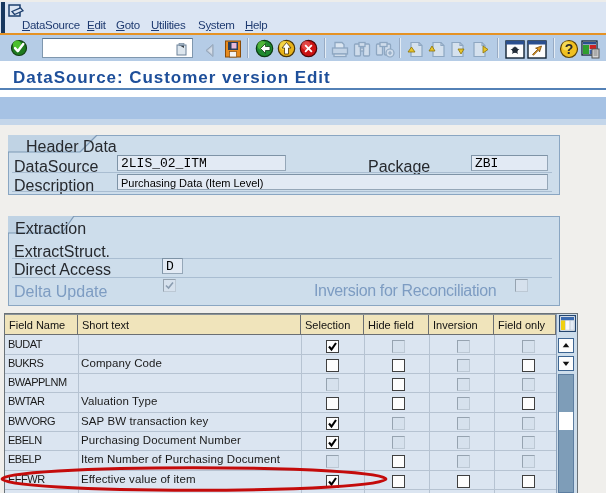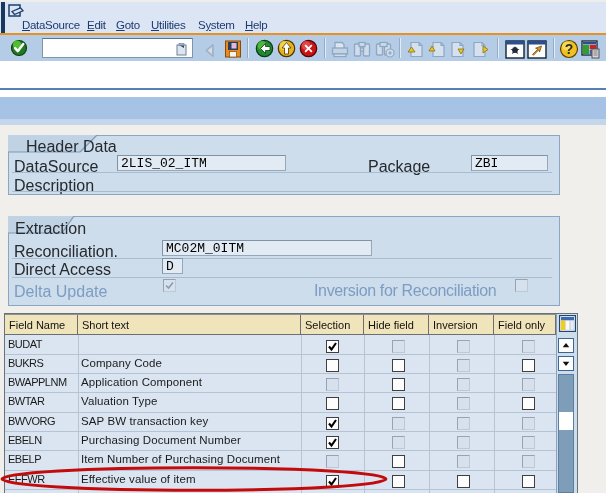--- a/index.html
+++ b/index.html
@@ -154,48 +154,49 @@
  <rect x="1" y="1" width="15" height="14" fill="#f2f2f2" stroke="#123" stroke-width="1.3"></rect>
  <rect x="2" y="2" width="13" height="2.5" fill="#2a4f8f"></rect>
  <rect x="2" y="5" width="6" height="9" fill="#2f9e2f"></rect>
  <rect x="8.5" y="5" width="6.5" height="4" fill="#cc2222"></rect>
  <rect x="8.5" y="9.5" width="6.5" height="4.5" fill="#3a62b0"></rect>
  <rect x="11" y="9" width="7" height="9" fill="#d8d8d8" stroke="#555" stroke-width="1"></rect>
  <path d="M12.5 11 L16.5 11 M12.5 13 L16.5 13 M12.5 15 L16.5 15" stroke="#777" stroke-width=".9"></path>
 </svg>
 
 <div class="ab" style="left:0;top:61px;width:606px;height:36px;background:#fff"></div>
+<div class="ab" style="left:13px;top:68px;font-size:17px;font-weight:bold;letter-spacing:0.95px;color:#1e4f9a">DataSource: Customer version Edit</div>
 <div class="ab" style="left:0;top:88px;width:606px;height:2px;background:#5381b6"></div>
 <div class="ab" style="left:0;top:97px;width:606px;height:22px;background:#a6c2e4"></div>
 <div class="ab" style="left:0;top:119px;width:606px;height:6px;background:#c4d6ea"></div>
 
 <div class="ab" style="left:8px;top:135px;width:552px;height:60px;background:#cdddeb;border:1px solid #8aa6c2;box-sizing:border-box"></div>
 <svg class="ab" style="left:8px;top:135px" width="100" height="18" viewBox="0 0 100 18">
  <path d="M0 0 L89 0 L72 17 L0 17 Z" fill="#c0d3e4"></path>
  <path d="M89 0 L72 17" stroke="#7d99b5" stroke-width="1.2"></path>
  <path d="M0 17 L72 17" stroke="#7d99b5" stroke-width="1"></path>
 </svg>
 <div class="lbl" style="left:26px;top:138px">Header Data</div>
 <div class="lbl" style="left:14px;top:158px">DataSource</div>
 <div class="fld" style="left:117px;top:155px;width:169px;height:16px">2LIS_02_ITM</div>
 <div class="lbl" style="left:368px;top:158px">Package</div>
 <div class="fld" style="left:471px;top:155px;width:77px;height:16px">ZBI</div>
 <div class="rline" style="left:12px;top:172px;width:540px"></div>
 <div class="lbl" style="left:14px;top:177px">Description</div>
+<div class="fld sansfld" style="left:117px;top:174px;width:431px;height:16px">Purchasing Data (Item Level)</div>
 <div class="rline" style="left:12px;top:191px;width:540px"></div>
 
 <div class="ab" style="left:8px;top:216px;width:552px;height:90px;background:#cdddeb;border:1px solid #8aa6c2;box-sizing:border-box"></div>
 <svg class="ab" style="left:8px;top:216px" width="80" height="18" viewBox="0 0 80 18">
  <path d="M0 0 L66 0 L54 17 L0 17 Z" fill="#c0d3e4"></path>
  <path d="M66 0 L54 17" stroke="#7d99b5" stroke-width="1.2"></path>
  <path d="M0 17 L54 17" stroke="#7d99b5" stroke-width="1"></path>
 </svg>
 <div class="lbl" style="left:15px;top:220px">Extraction</div>
-<div class="lbl" style="left:14px;top:243px">Reconciliation.</div>
-<div class="fld" style="left:162px;top:240px;width:210px;height:16px">MC02M_0ITM</div>
+<div class="lbl" style="left:14px;top:243px">ExtractStruct.</div>
 <div class="rline" style="left:12px;top:258px;width:540px"></div>
 <div class="lbl" style="left:14px;top:261px">Direct Access</div>
 <div class="fld" style="left:162px;top:258px;width:21px;height:16px">D</div>
 <div class="rline" style="left:12px;top:277px;width:540px"></div>
 <div class="lbl dis" style="left:14px;top:283px">Delta Update</div>
 <div class="cbd" style="left:163px;top:279px"></div>
 <svg class="ab" style="left:163px;top:279px" width="13" height="13" viewBox="0 0 13 13">
       <path d="M3 6.5 L5.5 9 L10 3.5" fill="none" stroke="#8a9cb0" stroke-width="1.6"></path>
     </svg>
 <div class="lbl dis" style="left:314px;top:282px;letter-spacing:-0.35px">Inversion for Reconciliation</div>
@@ -226,21 +227,20 @@
 <div class="ab" style="left:5px;top:412px;width:551px;height:1px;background:#b6c3d2"></div>
 <div class="ab" style="left:5px;top:431px;width:551px;height:1px;background:#b6c3d2"></div>
 <div class="ab" style="left:5px;top:450px;width:551px;height:1px;background:#b6c3d2"></div>
 <div class="ab" style="left:5px;top:470px;width:551px;height:1px;background:#b6c3d2"></div>
 <div class="ab" style="left:5px;top:489px;width:551px;height:1px;background:#b6c3d2"></div>
 
 <div class="td tdn" style="left:8px;top:338px">BUDAT</div>
 <div class="td tdn" style="left:8px;top:357px">BUKRS</div>
     <div class="td" style="left:81px;top:357px">Company Code</div>
 <div class="td tdn" style="left:8px;top:376px">BWAPPLNM</div>
-    <div class="td" style="left:81px;top:376px">Application Component</div>
 <div class="td tdn" style="left:8px;top:395px">BWTAR</div>
     <div class="td" style="left:81px;top:395px">Valuation Type</div>
 <div class="td tdn" style="left:8px;top:415px">BWVORG</div>
     <div class="td" style="left:81px;top:415px">SAP BW transaction key</div>
 <div class="td tdn" style="left:8px;top:434px">EBELN</div>
     <div class="td" style="left:81px;top:434px">Purchasing Document Number</div>
 <div class="td tdn" style="left:8px;top:453px">EBELP</div>
     <div class="td" style="left:81px;top:453px">Item Number of Purchasing Document</div>
 <div class="td tdn" style="left:8px;top:473px">EFFWR</div>
     <div class="td" style="left:81px;top:473px">Effective value of item</div>

